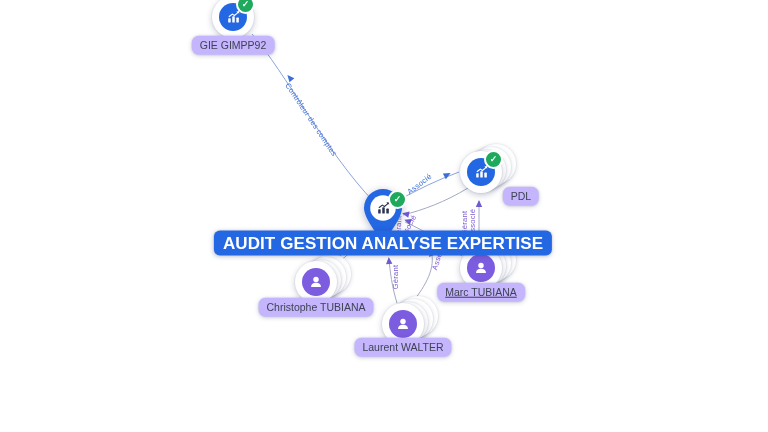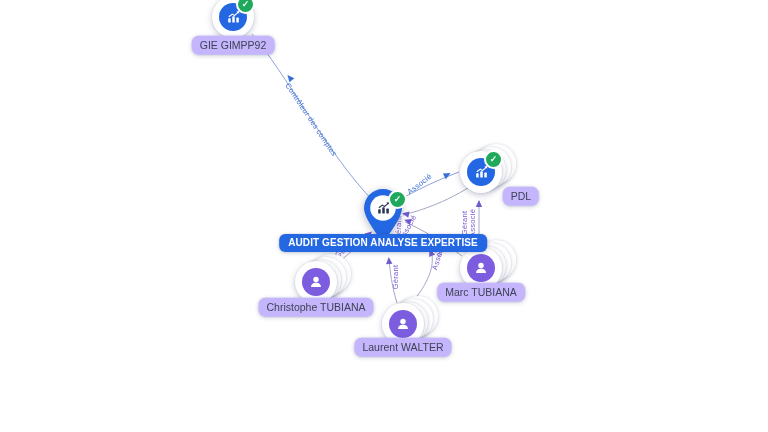--- a/index.html
+++ b/index.html
@@ -33,21 +33,21 @@
     box-sizing:content-box;
   }
   .pill{
     position:absolute;transform:translate(-50%,-50%);white-space:nowrap;
     background:#c4b5fd;color:#3f4254;font-size:10.5px;line-height:1;
     padding:4px 8px;border-radius:7px;
     box-shadow:0 1px 4px rgba(45,55,100,.25), 0 0 0 1px rgba(45,55,100,.04);
     cursor:pointer;z-index:6;
   }
   .pill.highlight{
-    background:var(--accent,#2467e3);color:#ffffff;font-weight:bold;font-size:10px;
+    background:var(--accent,#2467e3);color:#ffffff;font-weight:bold;font-size:17px;
     padding:4px 9px;border-radius:6px;letter-spacing:.1px;
   }
   .pin-svg{position:absolute;filter:drop-shadow(0 2px 4px rgba(45,55,100,.35));}
 </style>
 </head>
 <body>
 
 <div class="graph" style="--accent: #2467e3;">
   <svg class="edges" id="edges-layer" xmlns="http://www.w3.org/2000/svg" viewBox="0 0 768 432">
       <path d="M 252 34 C 285 72, 326 152, 374 202" fill="none" stroke="#8fa3d8" stroke-width="1"></path>
@@ -121,21 +121,21 @@
           <div class="inner" style="background: rgb(124, 92, 223);">
             <svg width="16" height="16" viewBox="0 0 24 24">
      <g fill="#ffffff">
        <circle cx="12" cy="8.3" r="4.1"></circle>
        <path d="M4.6 19.6 C4.6 15.2 8 13.3 12 13.3 C16 13.3 19.4 15.2 19.4 19.6 Z"></path>
      </g>
    </svg>
           </div>
         </div>
       </div>
-      <div class="pill" style="left: 481px; top: 292px;">Marc TUBIANA</div>
+      <div class="pill" style="left: 481px; top: 292px; text-decoration: underline;">Marc TUBIANA</div>
       <div class="node" style="left: 316px; top: 282px;">
         <div class="stack" style="width: 40px; height: 40px; left: -5px; top: -28px;"></div>
         <div class="stack" style="width: 40px; height: 40px; left: -10px; top: -25px;"></div>
         <div class="stack" style="width: 40px; height: 40px; left: -15px; top: -22px;"></div>
         <div class="disc">
           <div class="inner" style="background: rgb(124, 92, 223);">
             <svg width="16" height="16" viewBox="0 0 24 24">
      <g fill="#ffffff">
        <circle cx="12" cy="8.3" r="4.1"></circle>
        <path d="M4.6 19.6 C4.6 15.2 8 13.3 12 13.3 C16 13.3 19.4 15.2 19.4 19.6 Z"></path>

